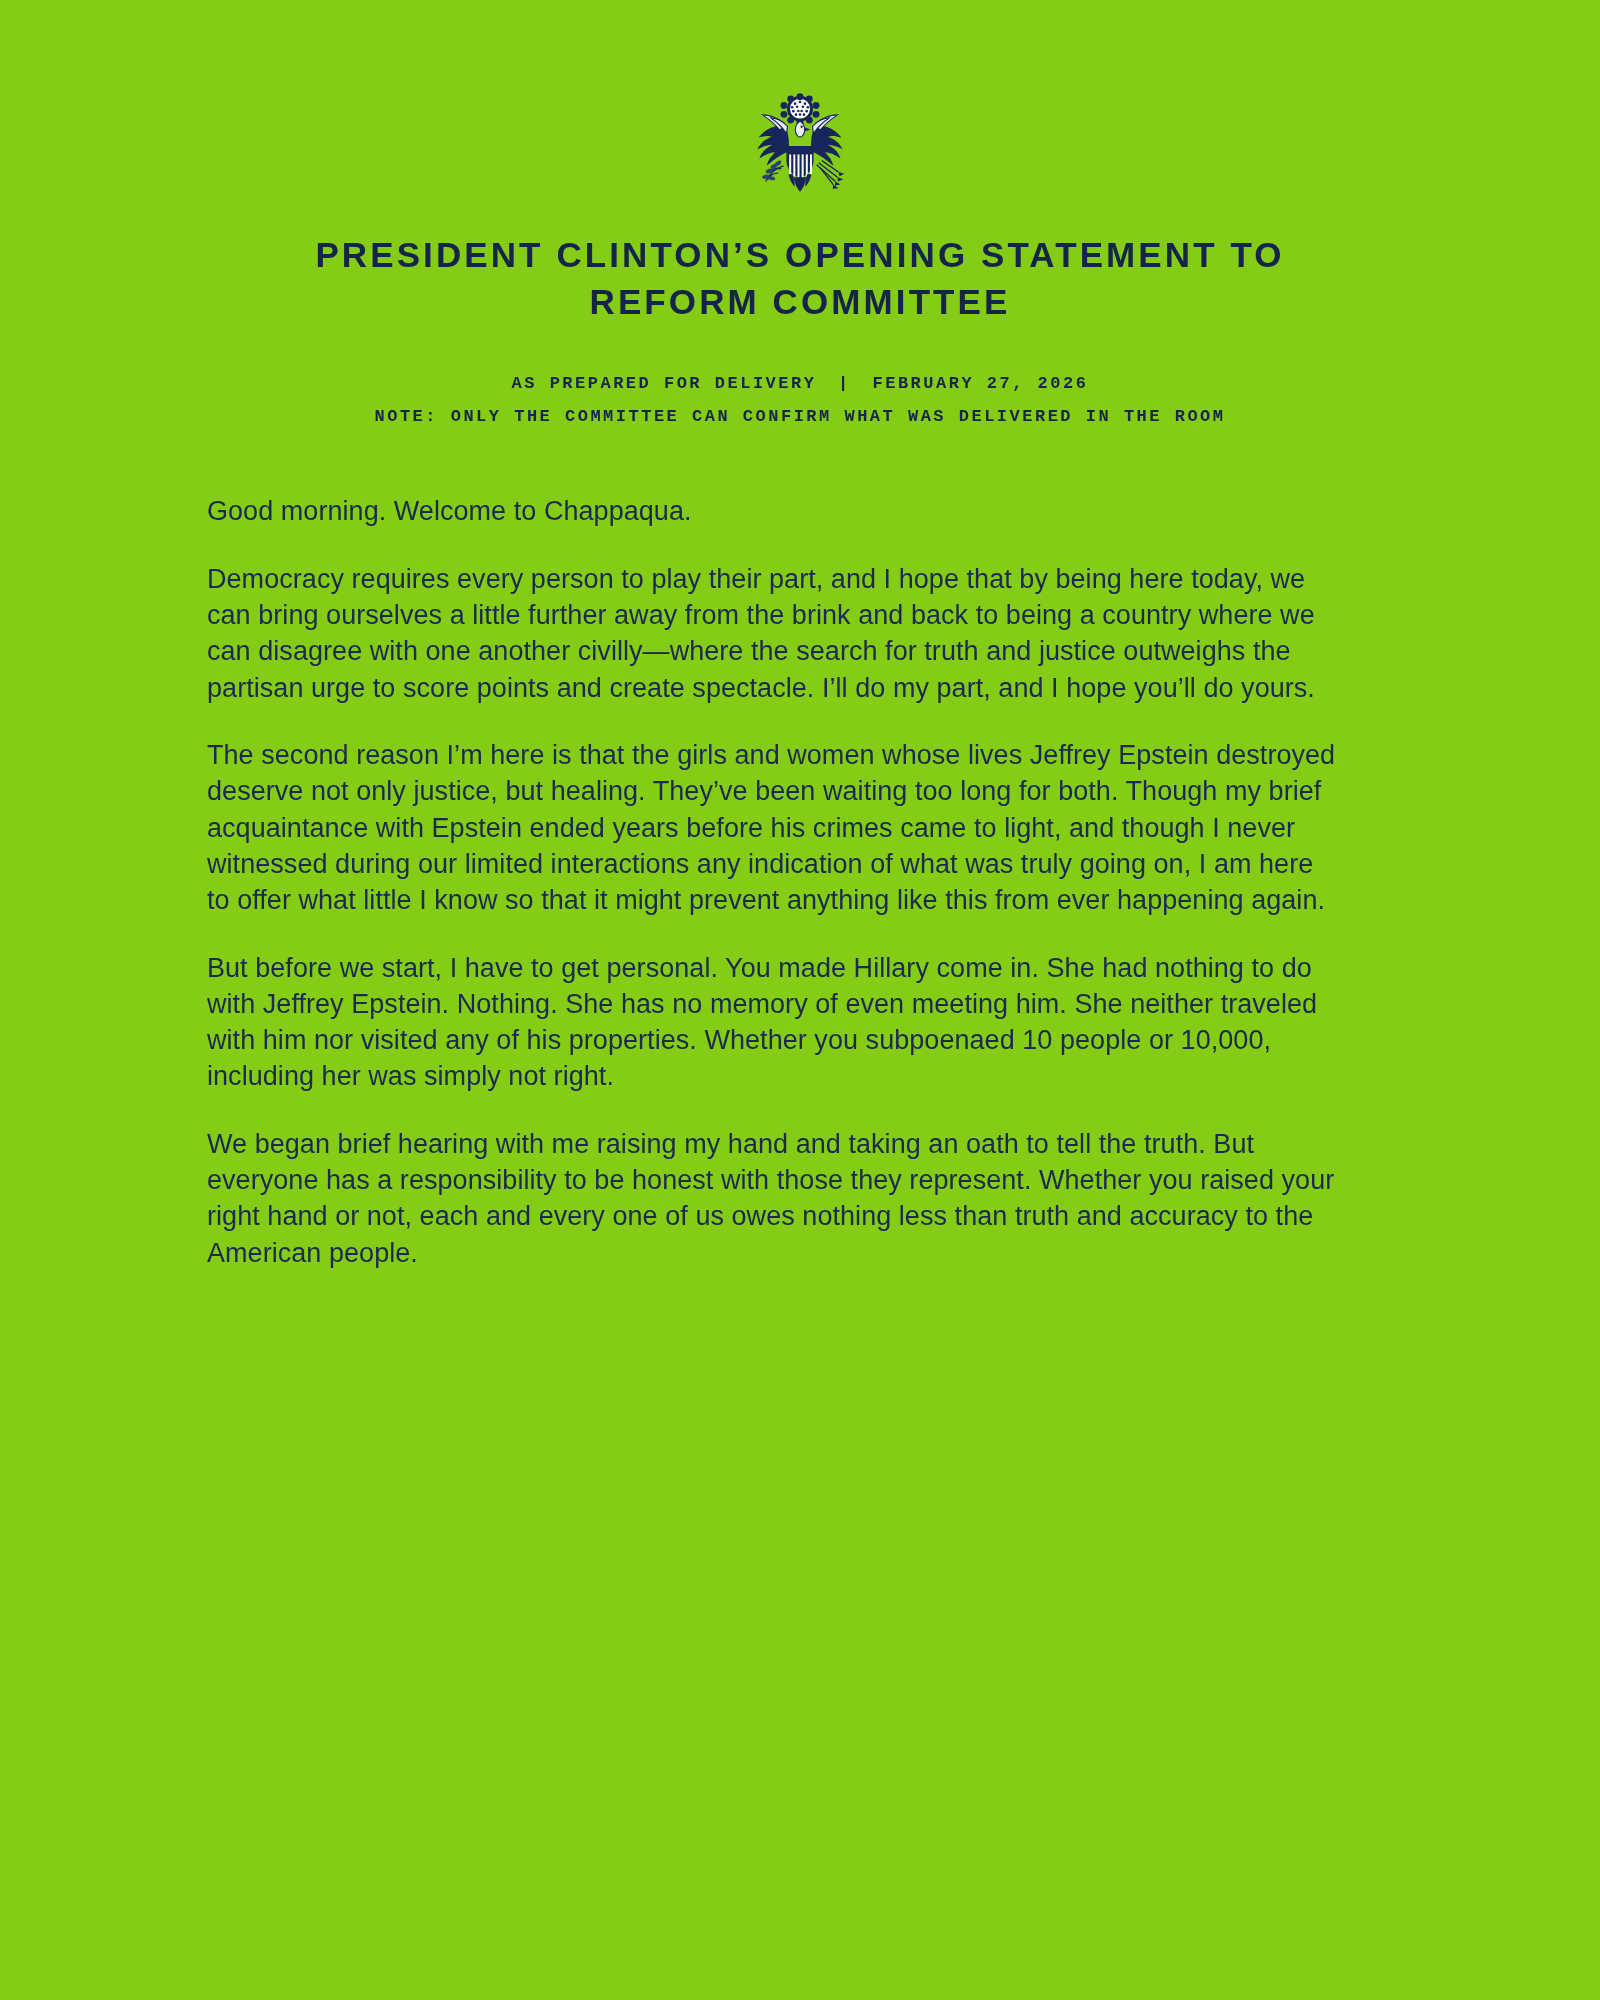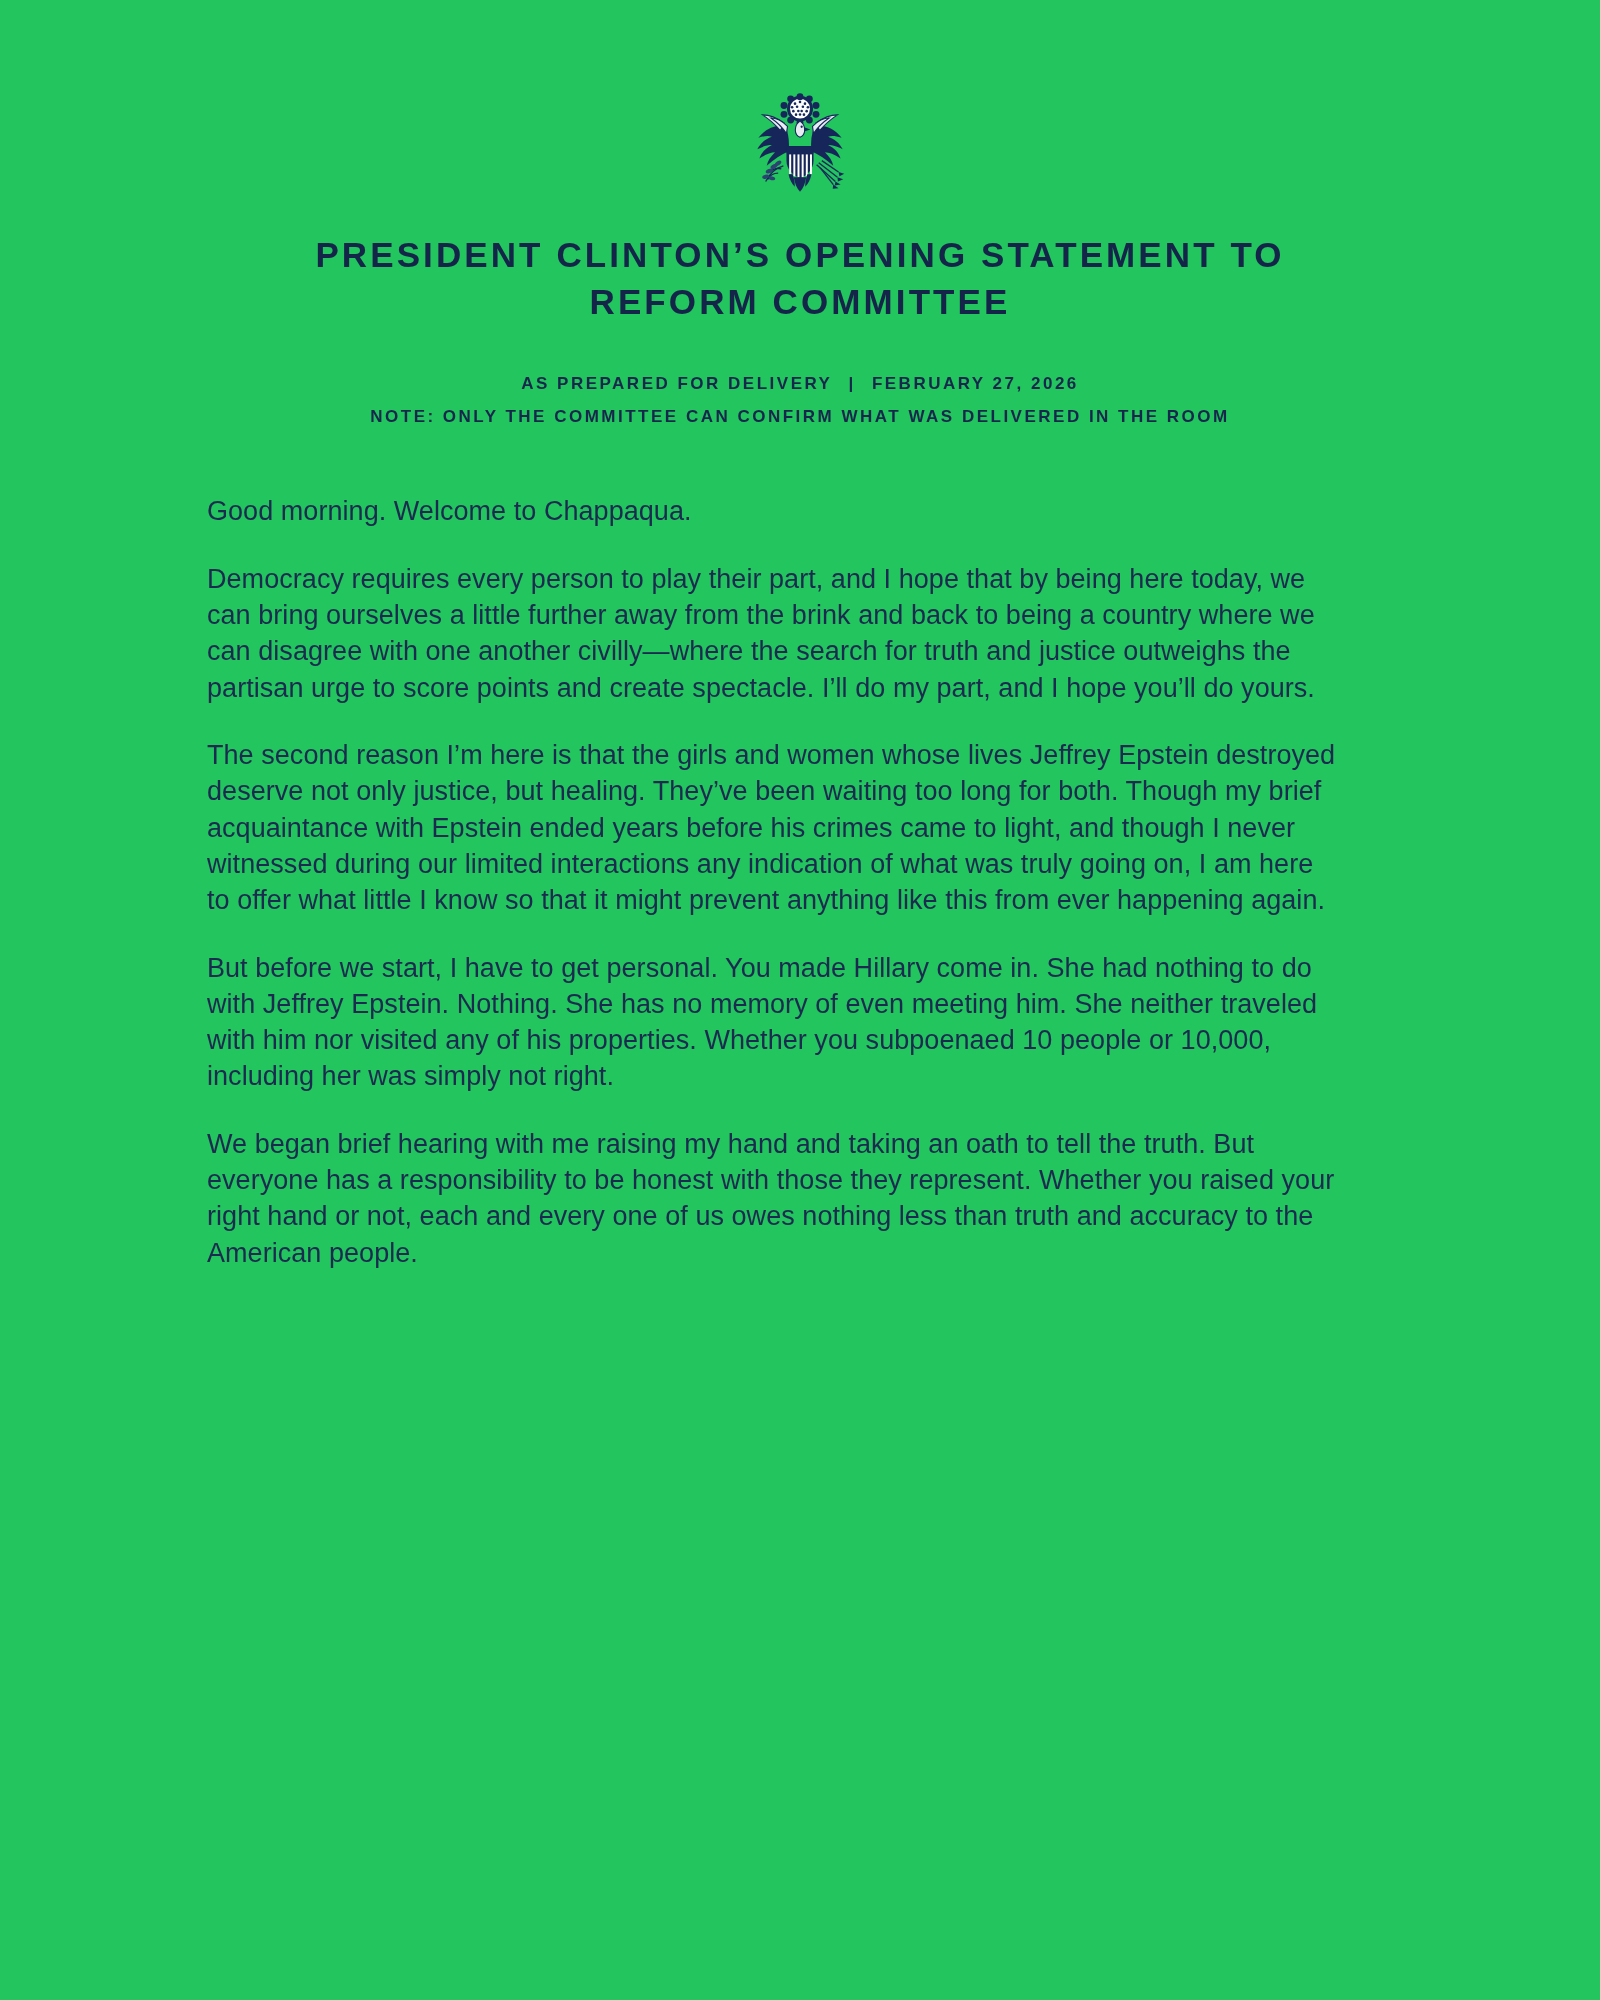--- a/index.html
+++ b/index.html
@@ -13,21 +13,21 @@
   body {
     font-family: "Liberation Sans", sans-serif;
     color: #1b2a4e;
     -webkit-font-smoothing: antialiased;
   }
 
   .page {
     position: relative;
     width: 1600px;
     height: 2000px;
-    background: #22c55e;
+    background: #84cc16;
     overflow: hidden;
   }
 
   
   .seal-block {
     padding-top: 92px;
     display: flex;
     justify-content: center;
   }
   .seal {
@@ -49,20 +49,21 @@
     line-height: 1.33;
     color: #152449;
     text-transform: uppercase;
   }
 
   
   .subtitle-block {
     margin-top: 42px;
     text-align: center;
     padding: 0 92px;
+    font-family: Liberation Mono, monospace;
   }
   .subtitle-line {
     font-size: 17px;
     font-weight: 700;
     letter-spacing: 2.5px;
     color: #17264b;
     text-transform: uppercase;
     line-height: 1.95;
   }
   .subtitle-sep {

